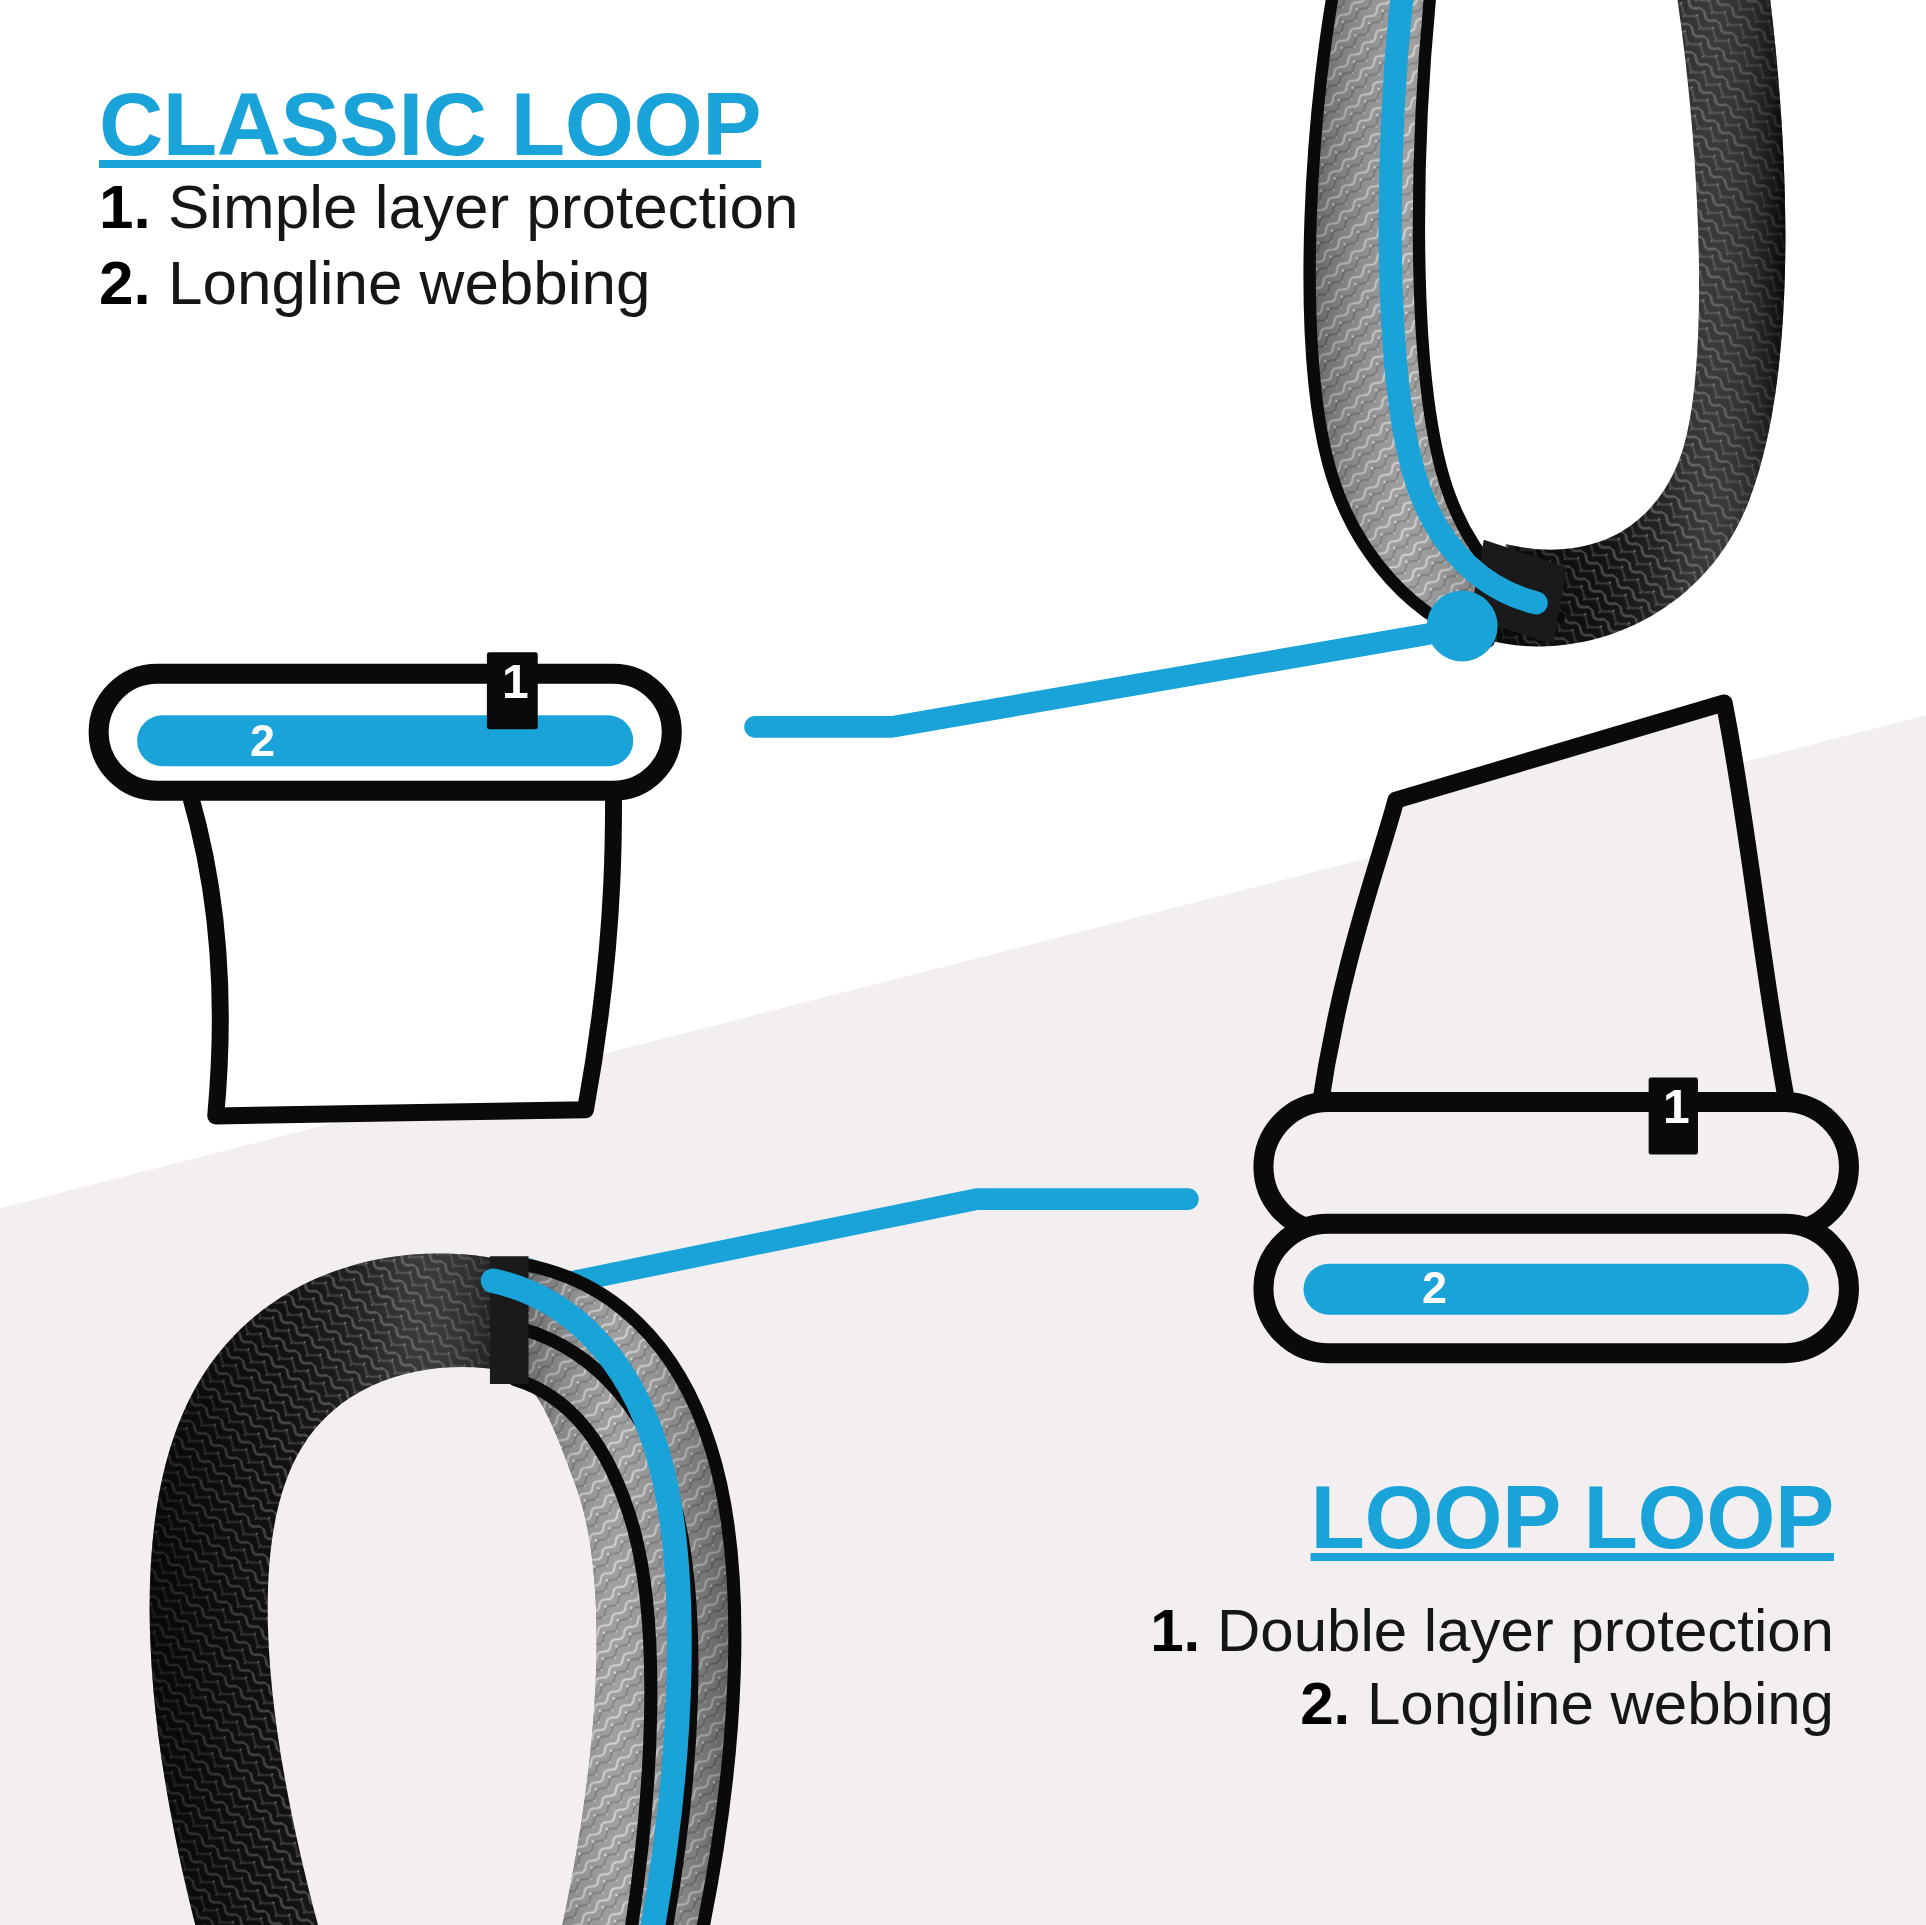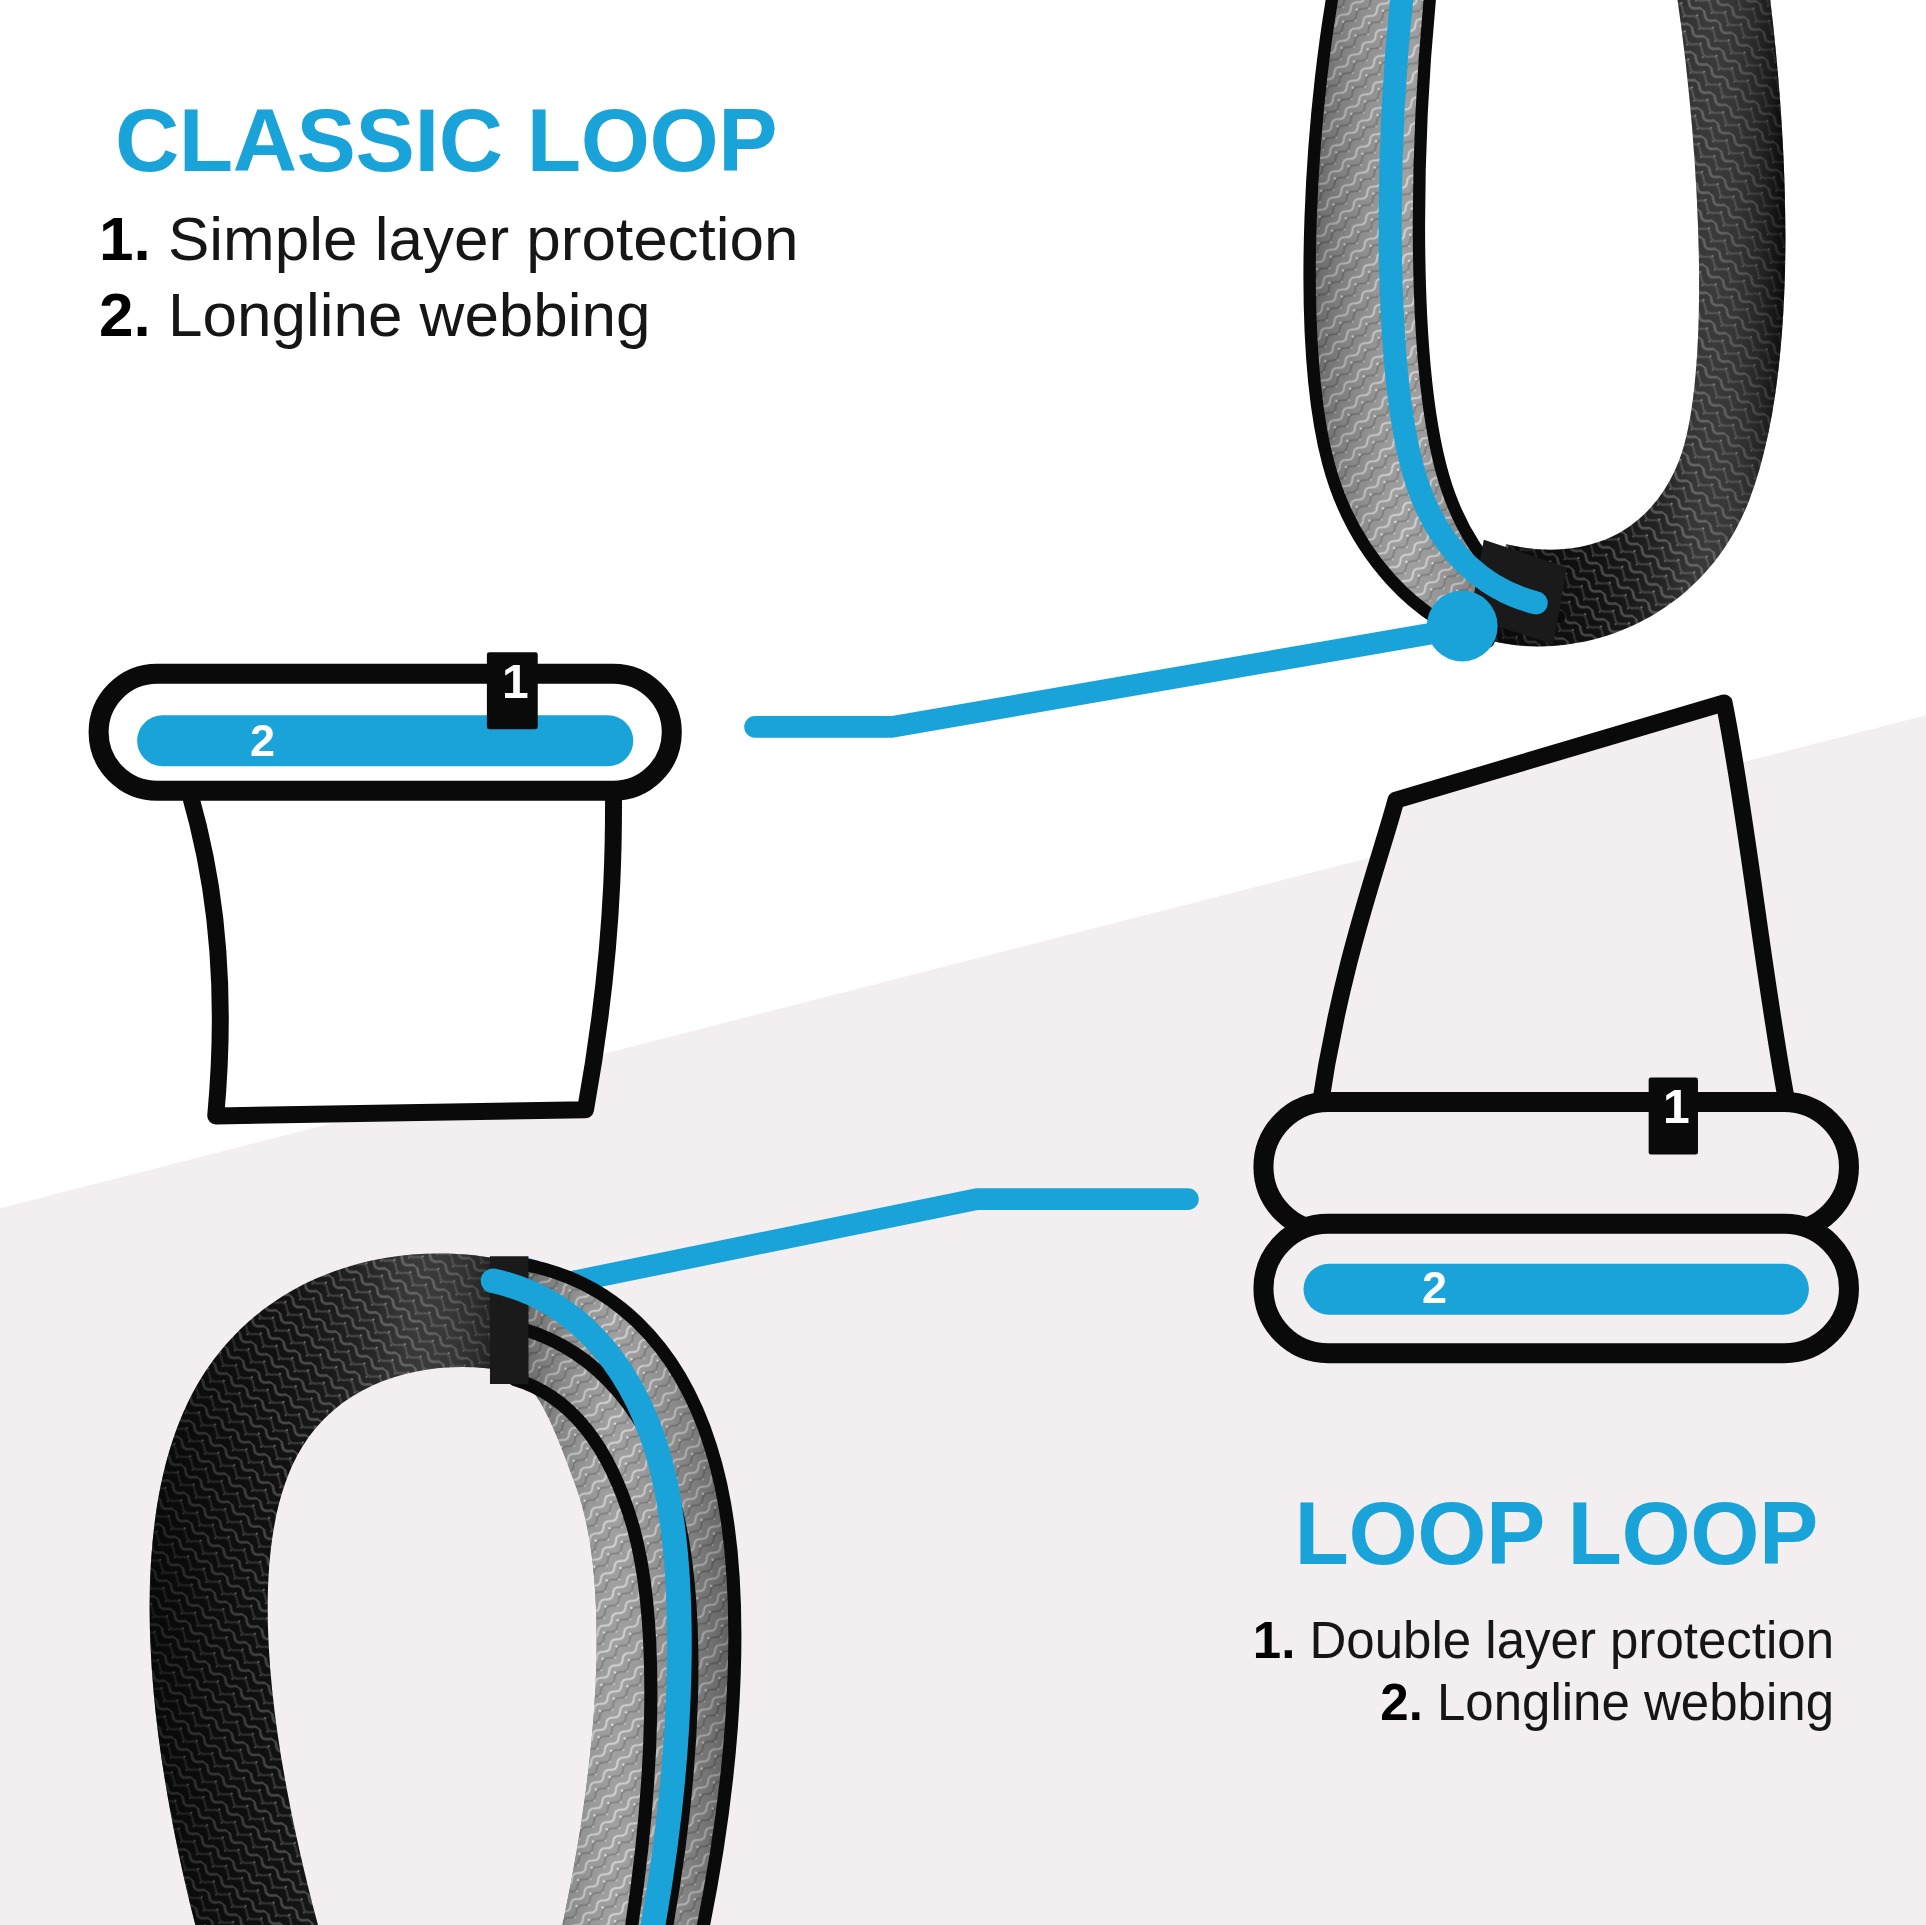--- a/index.html
+++ b/index.html
@@ -28,22 +28,23 @@
 
   
   .text-block {
     position: absolute;
   }
   .heading {
     font-family: "Liberation Sans", sans-serif;
     font-weight: 700;
     letter-spacing: -0.005em;
     line-height: 1;
-    margin: 16px;
+    margin: 0;
     white-space: nowrap;
+    text-decoration: underline;
   }
   .bullet-line {
     font-family: "Liberation Sans", sans-serif;
     font-weight: 400;
     color: #161616;
     line-height: 1.22;
     white-space: nowrap;
     margin: 0;
   }
   .bullet-num {
@@ -72,21 +73,21 @@
     text-align: right;
   }
   #jumbo-block .heading {
     font-size: 89px;
     color: #1AA3D9;
   }
   #jumbo-block .bullets {
     margin-top: 32px;
   }
   #jumbo-block .bullet-line {
-    font-size: 51px;
+    font-size: 60px;
   }
 
   
   .heading, .bullet-line {
     transform-origin: left top;
   }
   #jumbo-block .heading, #jumbo-block .bullet-line {
     transform-origin: right top;
   }
 

